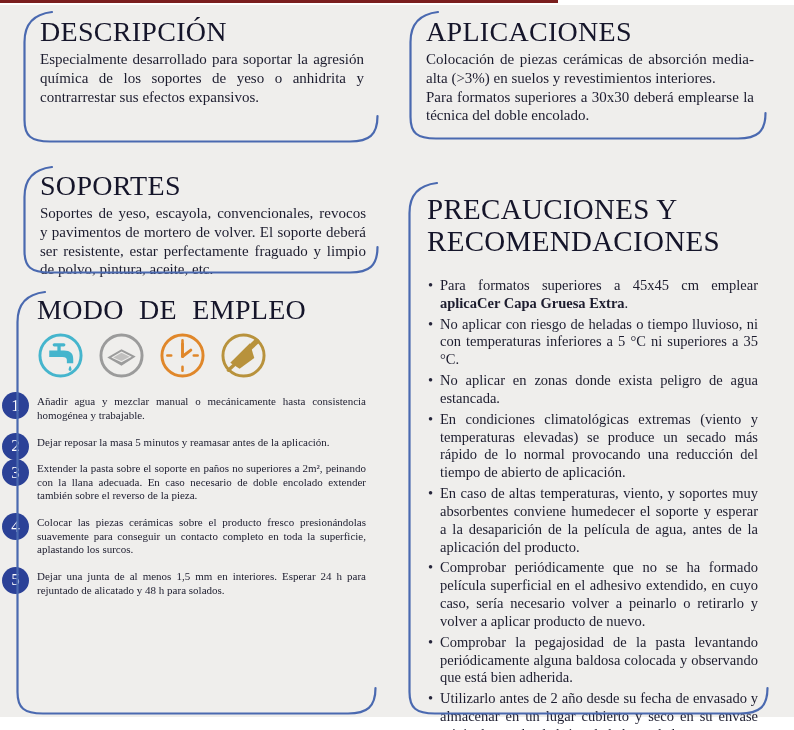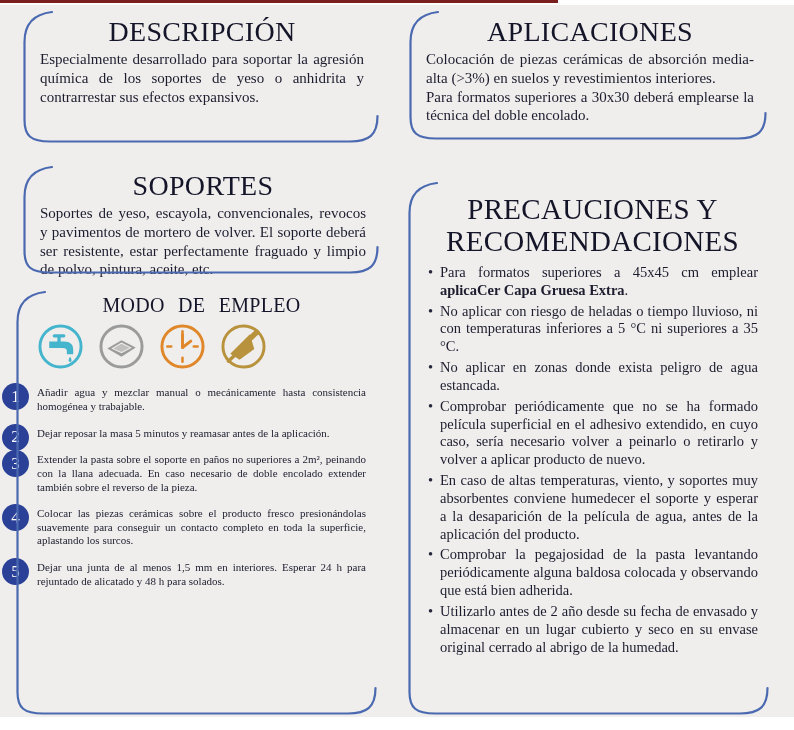--- a/index.html
+++ b/index.html
@@ -23,24 +23,24 @@
   .frame{position:absolute;left:0;top:0;pointer-events:none}
 
   .desc  {left:22px;top:10px;width:358px;height:134px;padding:6px 16px 0 18px}
   .aplic {left:408px;top:10px;width:360px;height:131px;padding:6px 14px 0 18px}
   .sop   {left:22px;top:165px;width:358px;height:110px;padding:5px 14px 0 18px}
   .modo  {left:15px;top:290px;width:363px;height:426px;padding:4px 12px 0 22px}
   .prec  {left:407px;top:181px;width:363px;height:535px;padding:12px 12px 0 20px}
 
   h2{
     font-weight:400;font-size:28px;letter-spacing:.3px;color:#15152a;
-    line-height:1.12;margin:0 0 3px;text-align:center;
+    line-height:1.12;margin:0 0 3px;
   }
-  .modo h2{font-size:20px;word-spacing:8px}
-  .prec h2{font-size:29px;margin-bottom:6px}
+  .modo h2{font-size:28px;word-spacing:8px}
+  .prec h2{font-size:29px;margin-bottom:19px}
 
   .body p{
     font-size:15px;line-height:1.24;text-align:justify;color:var(--text);
   }
 
   .icon-row{display:flex;gap:14px;margin:7px 0 16px;align-items:center}
   .icon-row svg{display:block}
 
   .steps{position:relative}
   .step{position:relative;margin:0 0 13px;}
@@ -163,22 +163,23 @@
         <path d="M30 2 C12 4 2.5 13 2.5 32 L2.5 402 C2.5 418 9 423.5 28 423.5 L333 423.5 C352 423.5 360.5 417 360.5 398" fill="none" stroke="#4a69b0" stroke-width="2.2" stroke-linecap="round"></path>
       </svg>
     </section>
 
   <section class="card prec">
     <h2>PRECAUCIONES Y RECOMENDACIONES</h2>
     <ul class="bullets">
         <li><span>Para formatos superiores a 45x45 cm emplear </span><span class="b">aplicaCer Capa Gruesa Extra</span><span>.</span></li>
         <li><span>No aplicar con riesgo de heladas o tiempo lluvioso, ni con temperaturas inferiores a 5 °C ni superiores a 35 °C.</span></li>
         <li><span>No aplicar en zonas donde exista peligro de agua estancada.</span></li>
+        <li><span>En condiciones climatológicas extremas (viento y temperaturas elevadas) se produce un secado más rápido de lo normal provocando una reducción del tiempo de abierto de aplicación.</span></li>
+        <li><span>En caso de altas temperaturas, viento, y soportes muy absorbentes conviene humedecer el soporte y esperar a la desaparición de la película de agua, antes de la aplicación del producto.</span></li>
         <li><span>Comprobar periódicamente que no se ha formado película superficial en el adhesivo extendido, en cuyo caso, sería necesario volver a peinarlo o retirarlo y volver a aplicar producto de nuevo.</span></li>
-        <li><span>En caso de altas temperaturas, viento, y soportes muy absorbentes conviene humedecer el soporte y esperar a la desaparición de la película de agua, antes de la aplicación del producto.</span></li>
         <li><span>Comprobar la pegajosidad de la pasta levantando periódicamente alguna baldosa colocada y observando que está bien adherida.</span></li>
         <li><span>Utilizarlo antes de 2 año desde su fecha de envasado y almacenar en un lugar cubierto y seco en su envase original cerrado al abrigo de la humedad.</span></li>
       </ul>
   <svg width="363" height="535" class="frame">
         <path d="M30 2 C12 4 2.5 13 2.5 32 L2.5 511 C2.5 527 9 532.5 28 532.5 L333 532.5 C352 532.5 360.5 526 360.5 507" fill="none" stroke="#4a69b0" stroke-width="2.2" stroke-linecap="round"></path>
       </svg>
     </section>
 </div>
 
 </body></html>

